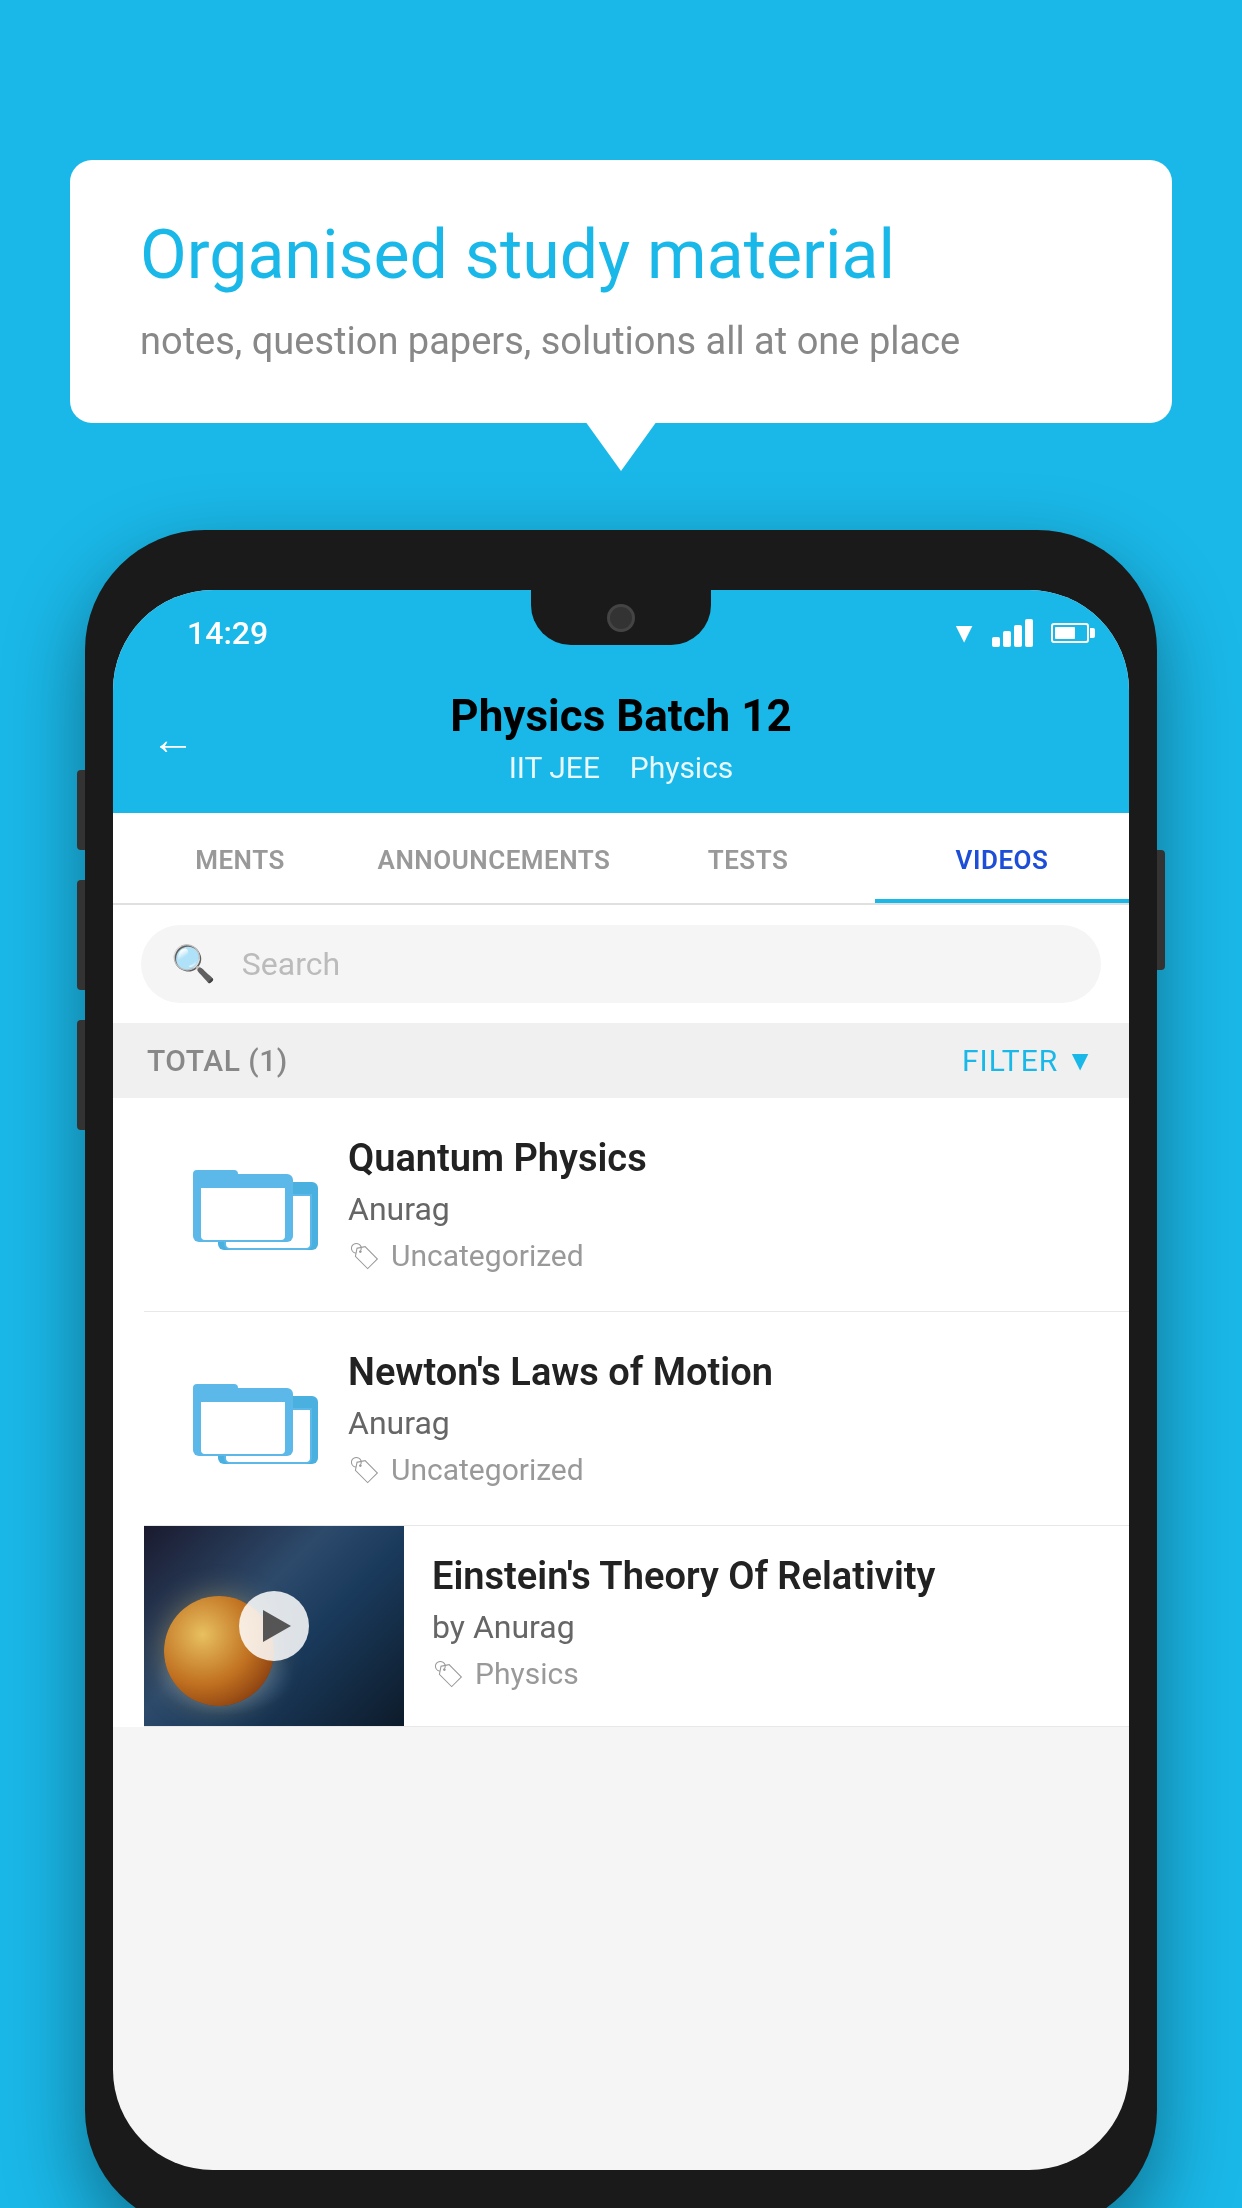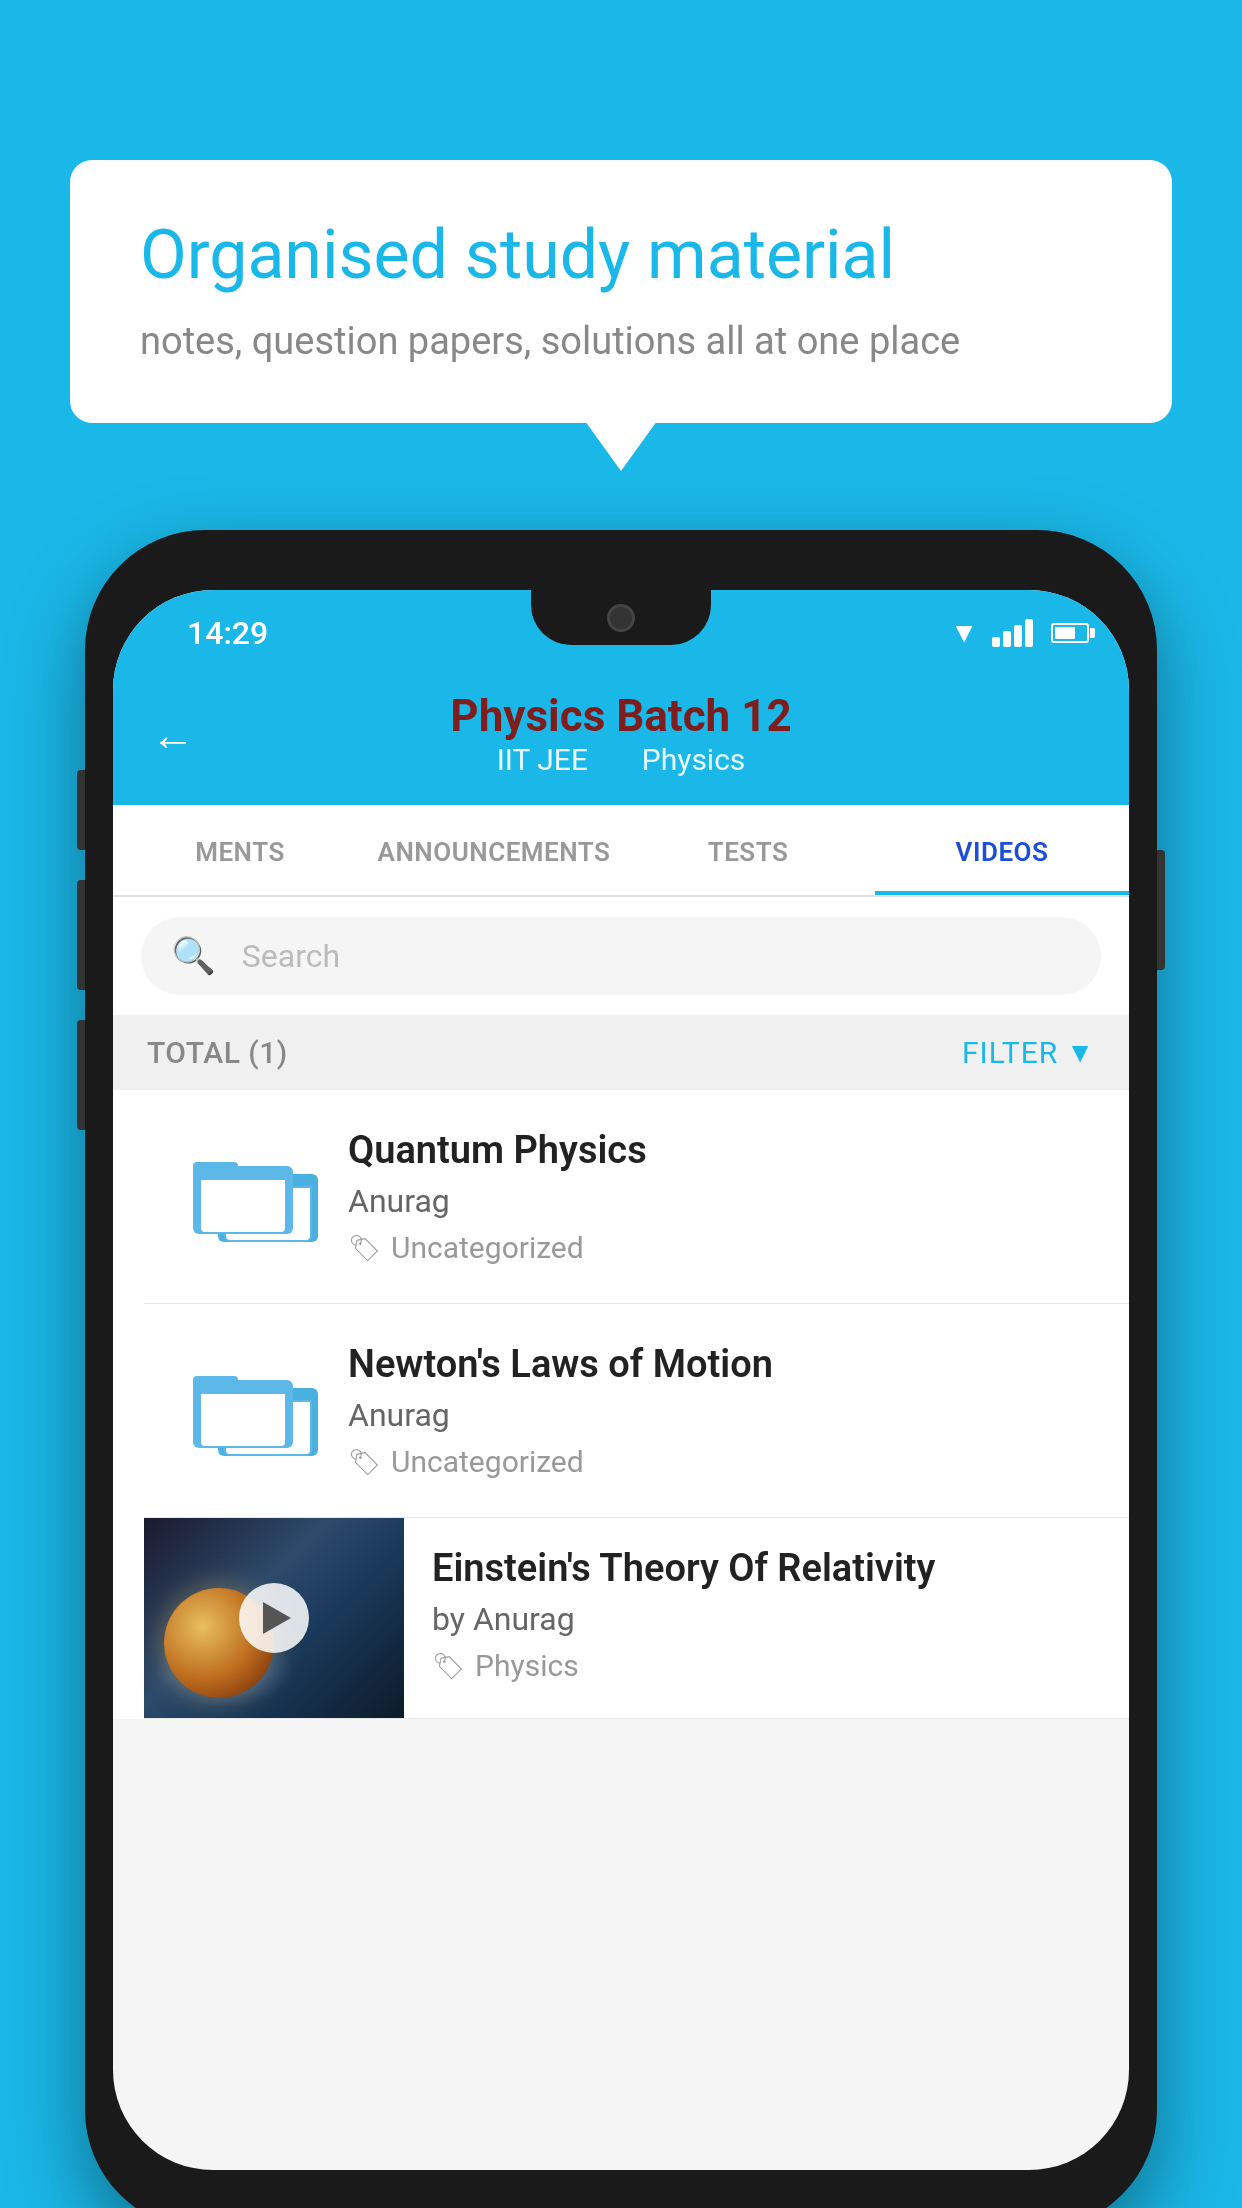--- a/index.html
+++ b/index.html
@@ -186,33 +186,33 @@
       position: absolute;
       left: 38px;
       top: 50%;
       transform: translateY(-50%);
       color: white;
       font-size: 44px;
       font-weight: 300;
     }
 
     .header-title {
-      color: #7f1d1d;
+      color: #000000;
       font-size: 44px;
       font-weight: 700;
-      margin-bottom: 0;
+      margin-bottom: 8px;
     }
 
     .header-subtitle {
       color: rgba(255,255,255,0.9);
       font-size: 30px;
     }
 
     .header-subtitle span {
-      margin: 0 12px;
+      margin: 0 0;
     }
 
     
     .tabs-bar {
       background: white;
       display: flex;
       border-bottom: 2px solid #e0e0e0;
       overflow: hidden;
     }
 

